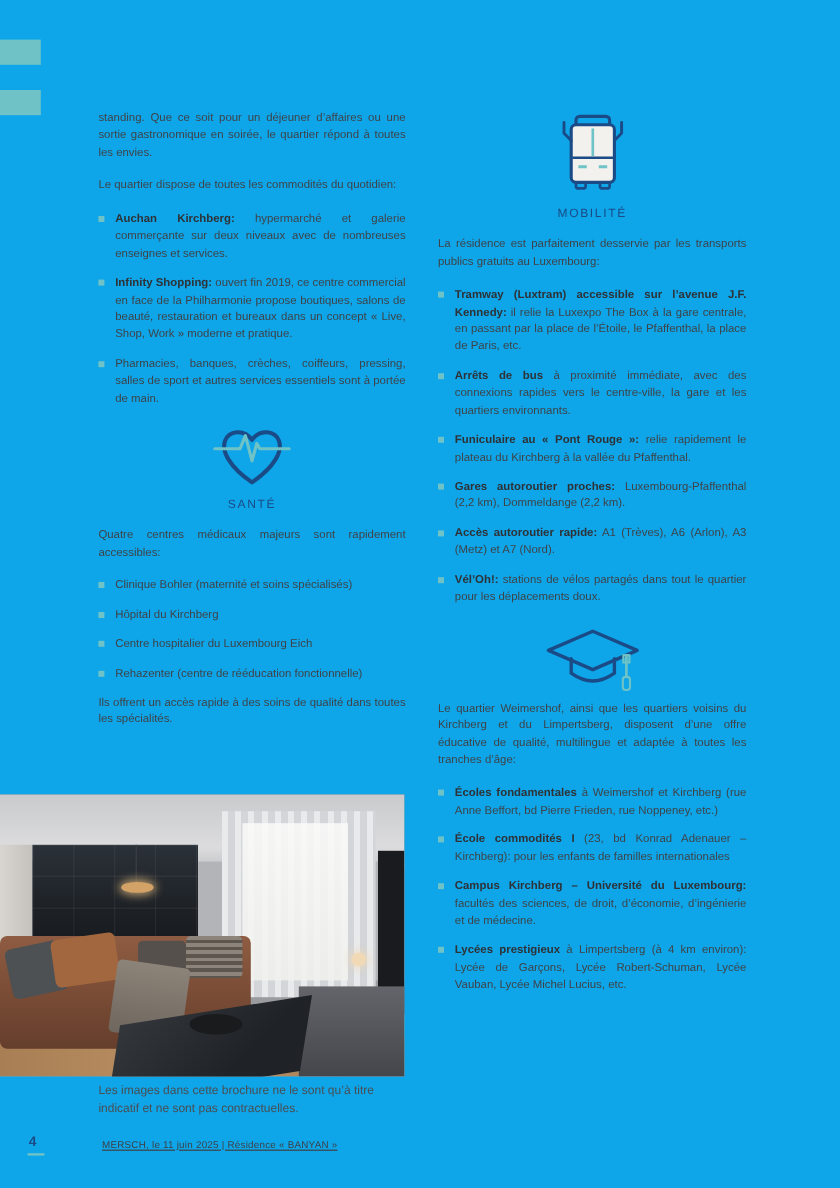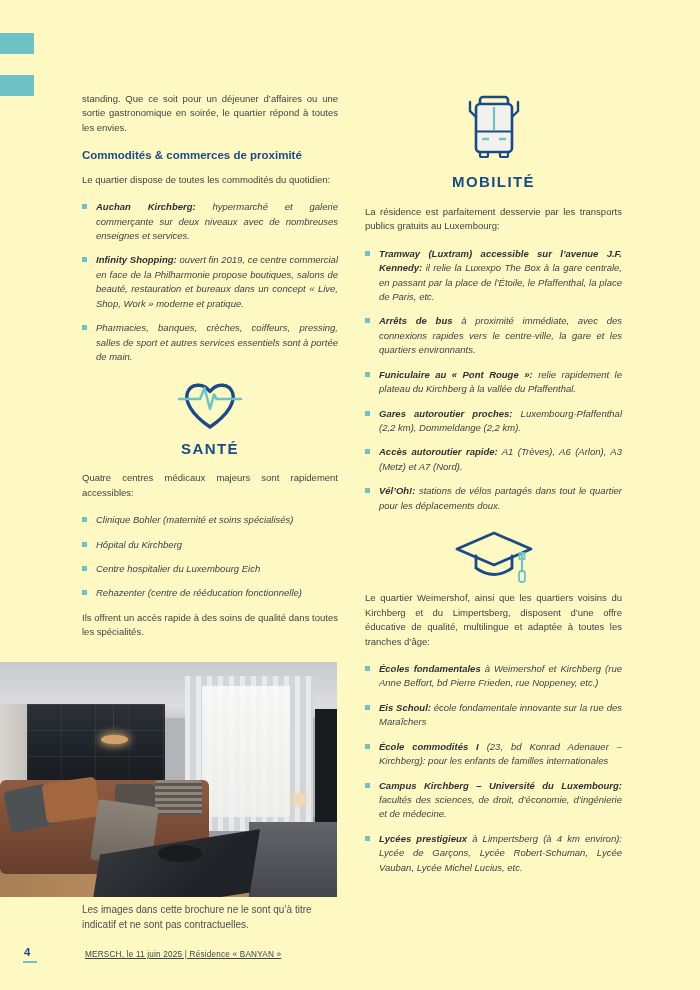--- a/index.html
+++ b/index.html
@@ -4,48 +4,48 @@
 <style>
   html,body{margin:0;padding:0;}
   body{
     width:700px;height:990px;
     background:#e9e8e6;
     font-family:"Liberation Sans","DejaVu Sans",sans-serif;
     -webkit-font-smoothing:antialiased;
   }
   .page{
     position:relative;width:700px;height:990px;
-    background:#fef9c3;overflow:hidden;
+    background:#0ea5e9;overflow:hidden;
   }
   
   .corner-bar{position:absolute;left:0;width:34px;height:21px;background:#6fc3c7;}
   .corner-bar.b1{top:33px;}
   .corner-bar.b2{top:75px;}
 
   
   .col{position:absolute;top:92px;font-size:9.5px;line-height:1.52;color:#3f4347;}
   .col-left{left:82px;width:256px;}
   .col-right{left:365px;width:257px;}
 
   p{margin:0 0 13px 0;text-align:justify;}
   b{color:#2e3236;font-weight:700;}
 
   h3.sub{
     margin:2px 0 10px 0;font-size:11.5px;line-height:1.25;
     color:#1a4b86;font-weight:700;text-align:left;
   }
   h2.section{
-    margin:5px 0 11px 0;font-size:15px;letter-spacing:1.4px;
-    color:#1a4b86;font-weight:700;text-align:center;
+    margin:5px 0 11px 0;font-size:10px;letter-spacing:1.4px;
+    color:#1a4b86;font-weight:400;text-align:center;
   }
   .icon-wrap{text-align:center;margin:4px 0 2px 0;}
 
   ul.blist{list-style:none;margin:0 0 4px 0;padding:0;}
   ul.blist li{
-    position:relative;padding-left:14px;margin:0 0 10px 0;text-align:justify;font-style:italic;
+    position:relative;padding-left:14px;margin:0 0 10px 0;text-align:justify;
   }
   ul.blist .bullet-sq{
     position:absolute;left:0;top:4px;width:5px;height:5px;background:#6fc3c7;
   }
 
   
   .photo{
     position:absolute;left:0;top:662px;width:337px;height:235px;
     overflow:hidden;background:#9b9ca0;
   }
@@ -103,21 +103,20 @@
 <body>
 
 <div class="page">
 
   <div class="corner-bar b1"></div>
   <div class="corner-bar b2"></div>
 
   <div class="col col-left">
     <p>standing. Que ce soit pour un déjeuner d’affaires ou une sortie gastronomique en soirée, le quartier répond à toutes les envies.</p>
 
-    <h3 class="sub">Commodités &amp; commerces de proximité</h3>
     <p>Le quartier dispose de toutes les commodités du quotidien:</p>
     <ul class="blist">
         <li><span class="bullet-sq"></span><b>Auchan Kirchberg:</b> hypermarché et galerie commerçante sur deux niveaux avec de nombreuses enseignes et services.</li>
         <li><span class="bullet-sq"></span><b>Infinity Shopping:</b> ouvert fin 2019, ce centre commercial en face de la Philharmonie propose boutiques, salons de beauté, restauration et bureaux dans un concept « Live, Shop, Work » moderne et pratique.</li>
         <li><span class="bullet-sq"></span>Pharmacies, banques, crèches, coiffeurs, pressing, salles de sport et autres services essentiels sont à portée de main.</li>
       </ul>
 
     <div class="icon-wrap">
       <svg width="66" height="58" viewBox="0 0 66 58">
         <path d="M33 52 C14 39 7.5 26 10.5 17.5 C13.5 9 26 7 33 16.5 C40 7 52.5 9 55.5 17.5 C58.5 26 52 39 33 52 Z" fill="none" stroke="#1a4b86" stroke-width="3.4" stroke-linecap="round" stroke-linejoin="round"></path>
@@ -166,21 +165,20 @@
         <polygon points="43,4 80,20 43,36 6,20" fill="none" stroke="#1a4b86" stroke-width="2.8" stroke-linejoin="round"></polygon>
         <path d="M25 27 L25 39 Q43 52 61 39 L61 27" fill="none" stroke="#1a4b86" stroke-width="2.8" stroke-linecap="round"></path>
         <line x1="71" y1="23" x2="71" y2="42" stroke="#6fc3c7" stroke-width="2.2"></line>
         <rect x="68.5" y="24" width="5" height="6" fill="none" stroke="#6fc3c7" stroke-width="1.8"></rect>
         <rect x="68" y="42" width="6" height="11" rx="2.5" fill="none" stroke="#6fc3c7" stroke-width="1.8"></rect>
       </svg>
     </div>
     <p>Le quartier Weimershof, ainsi que les quartiers voisins du Kirchberg et du Limpertsberg, disposent d’une offre éducative de qualité, multilingue et adaptée à toutes les tranches d’âge:</p>
     <ul class="blist">
         <li><span class="bullet-sq"></span><b>Écoles fondamentales</b> à Weimershof et Kirchberg (rue Anne Beffort, bd Pierre Frieden, rue Noppeney, etc.)</li>
-        <li><span class="bullet-sq"></span><b>Eis Schoul:</b> école fondamentale innovante sur la rue des Maraîchers</li>
         <li><span class="bullet-sq"></span><b>École commodités I</b> (23, bd Konrad Adenauer – Kirchberg): pour les enfants de familles internationales</li>
         <li><span class="bullet-sq"></span><b>Campus Kirchberg – Université du Luxembourg:</b> facultés des sciences, de droit, d’économie, d’ingénierie et de médecine.</li>
         <li><span class="bullet-sq"></span><b>Lycées prestigieux</b> à Limpertsberg (à 4 km environ): Lycée de Garçons, Lycée Robert-Schuman, Lycée Vauban, Lycée Michel Lucius, etc.</li>
       </ul>
   </div>
 
   <div class="photo">
     <div class="ph-ceiling"></div>
     <div class="ph-backwall"></div>
     <div class="ph-hall"></div>

